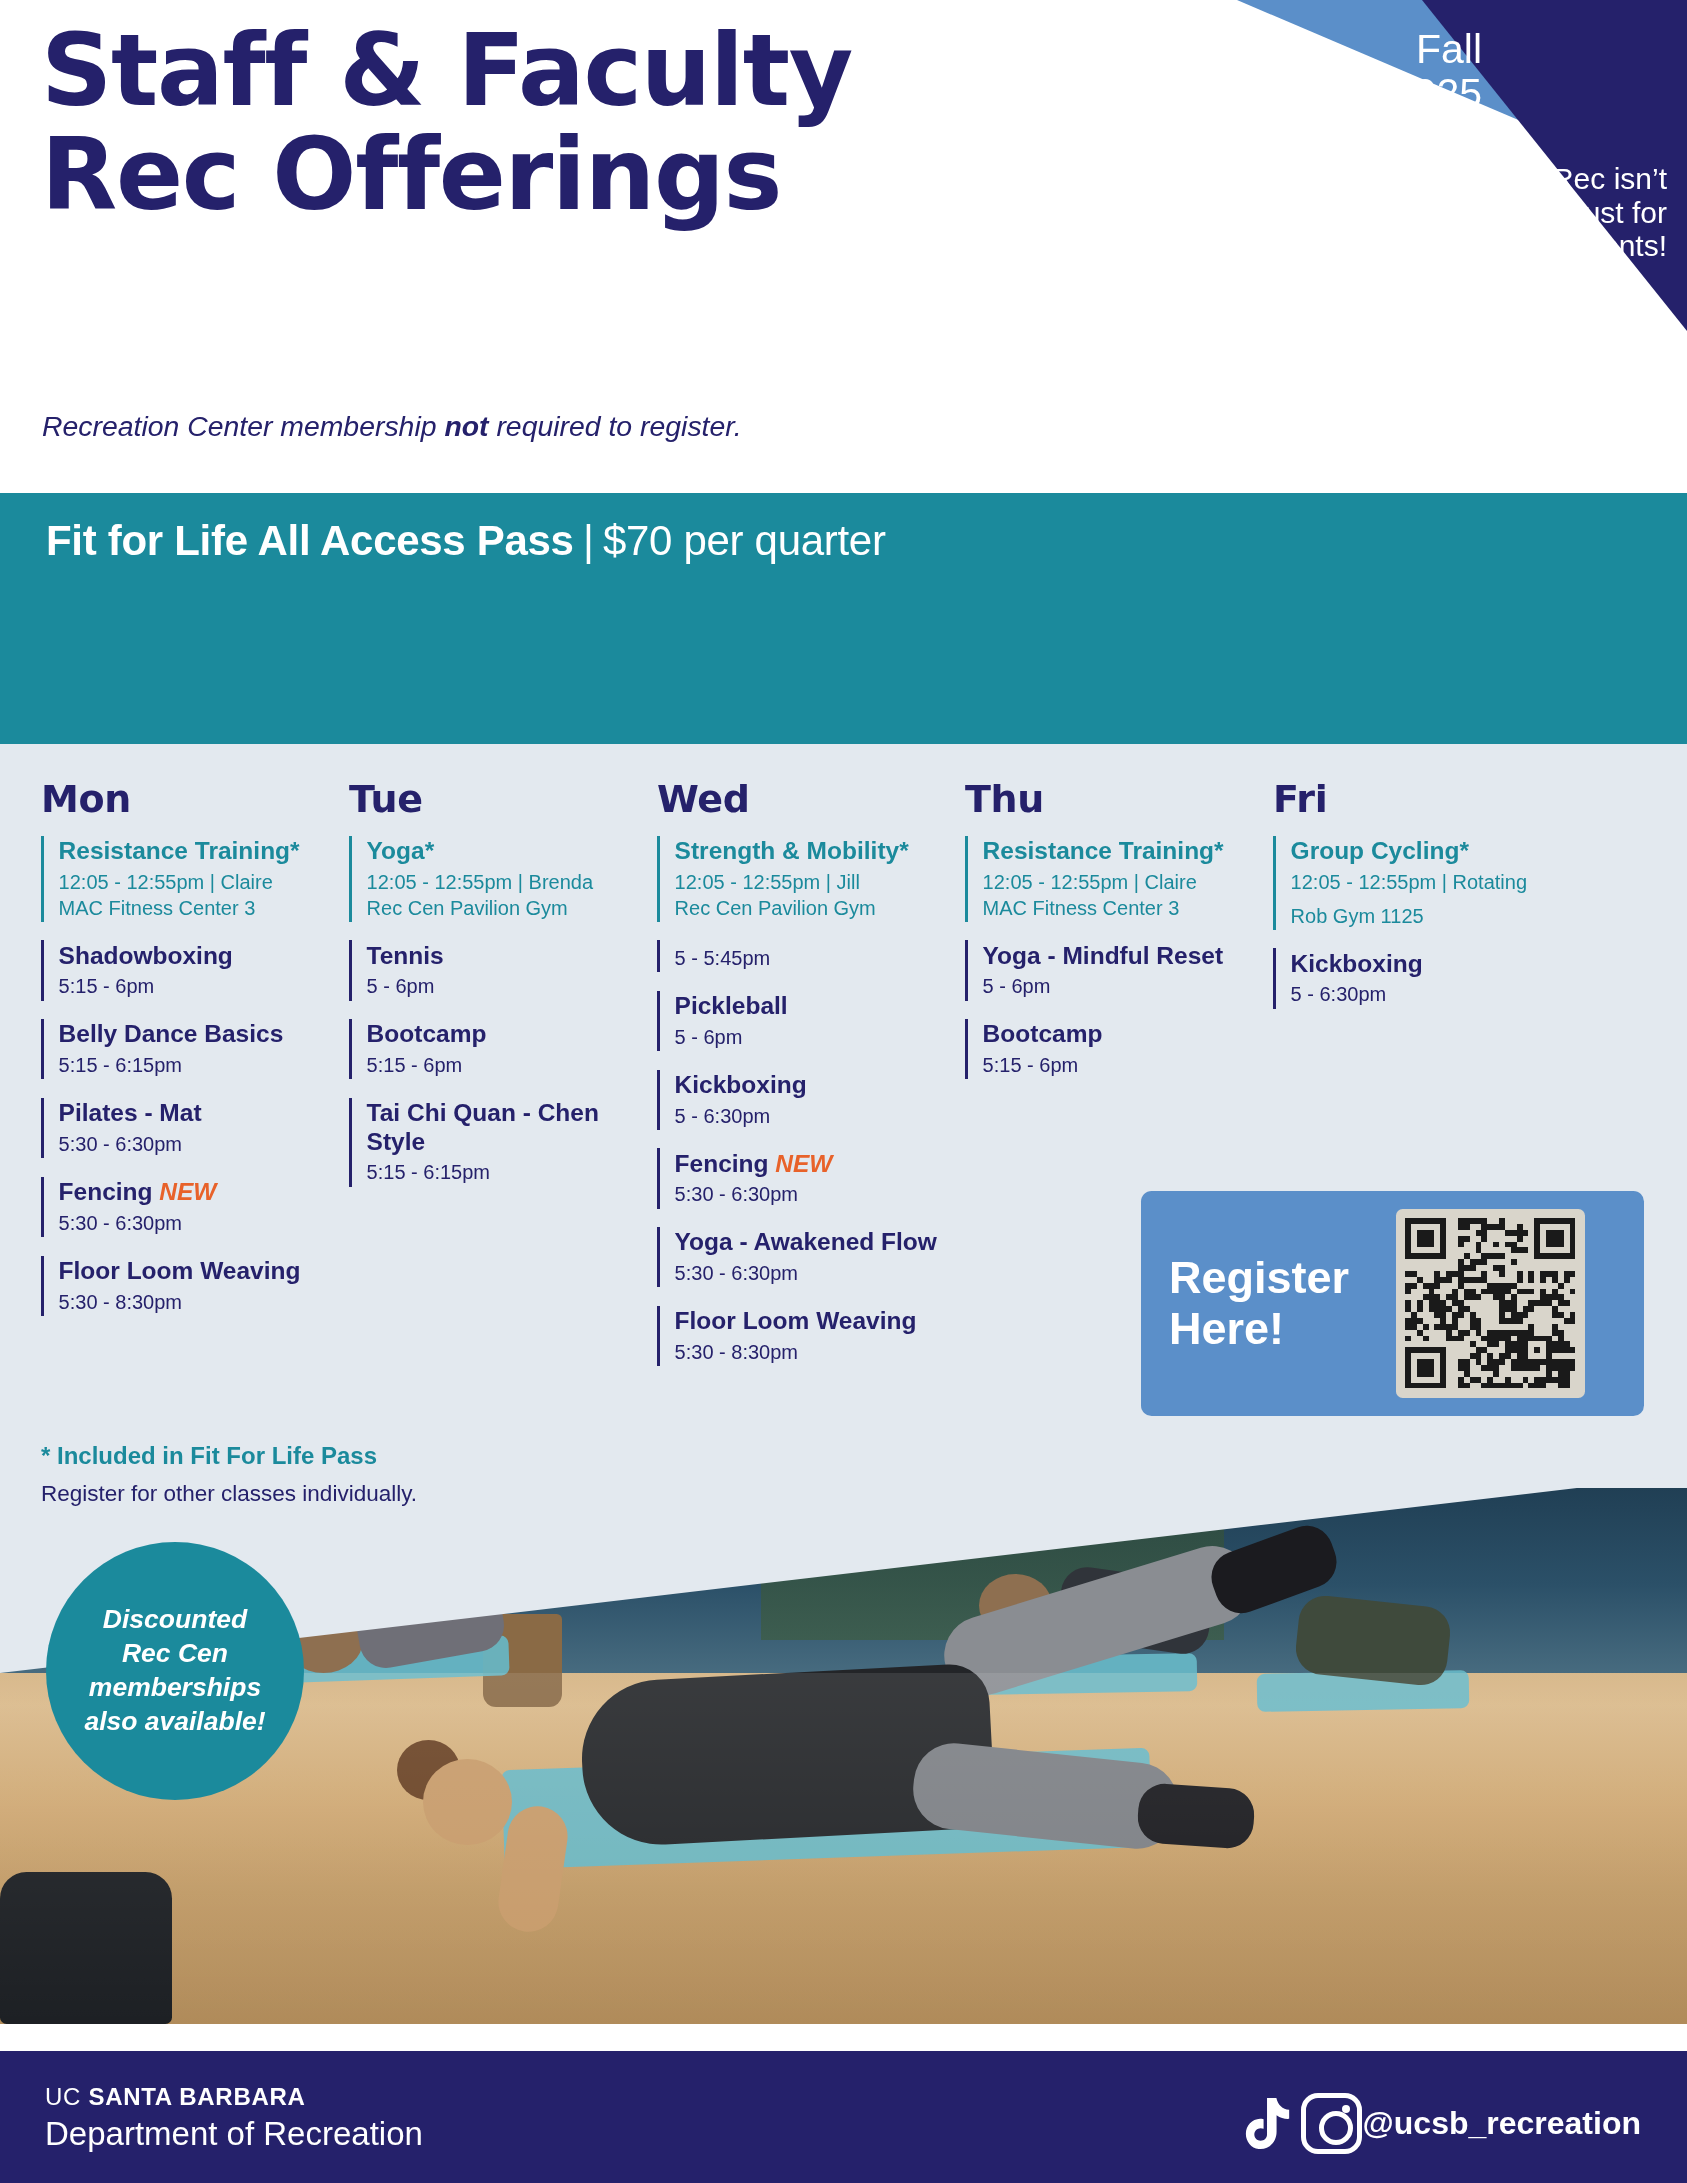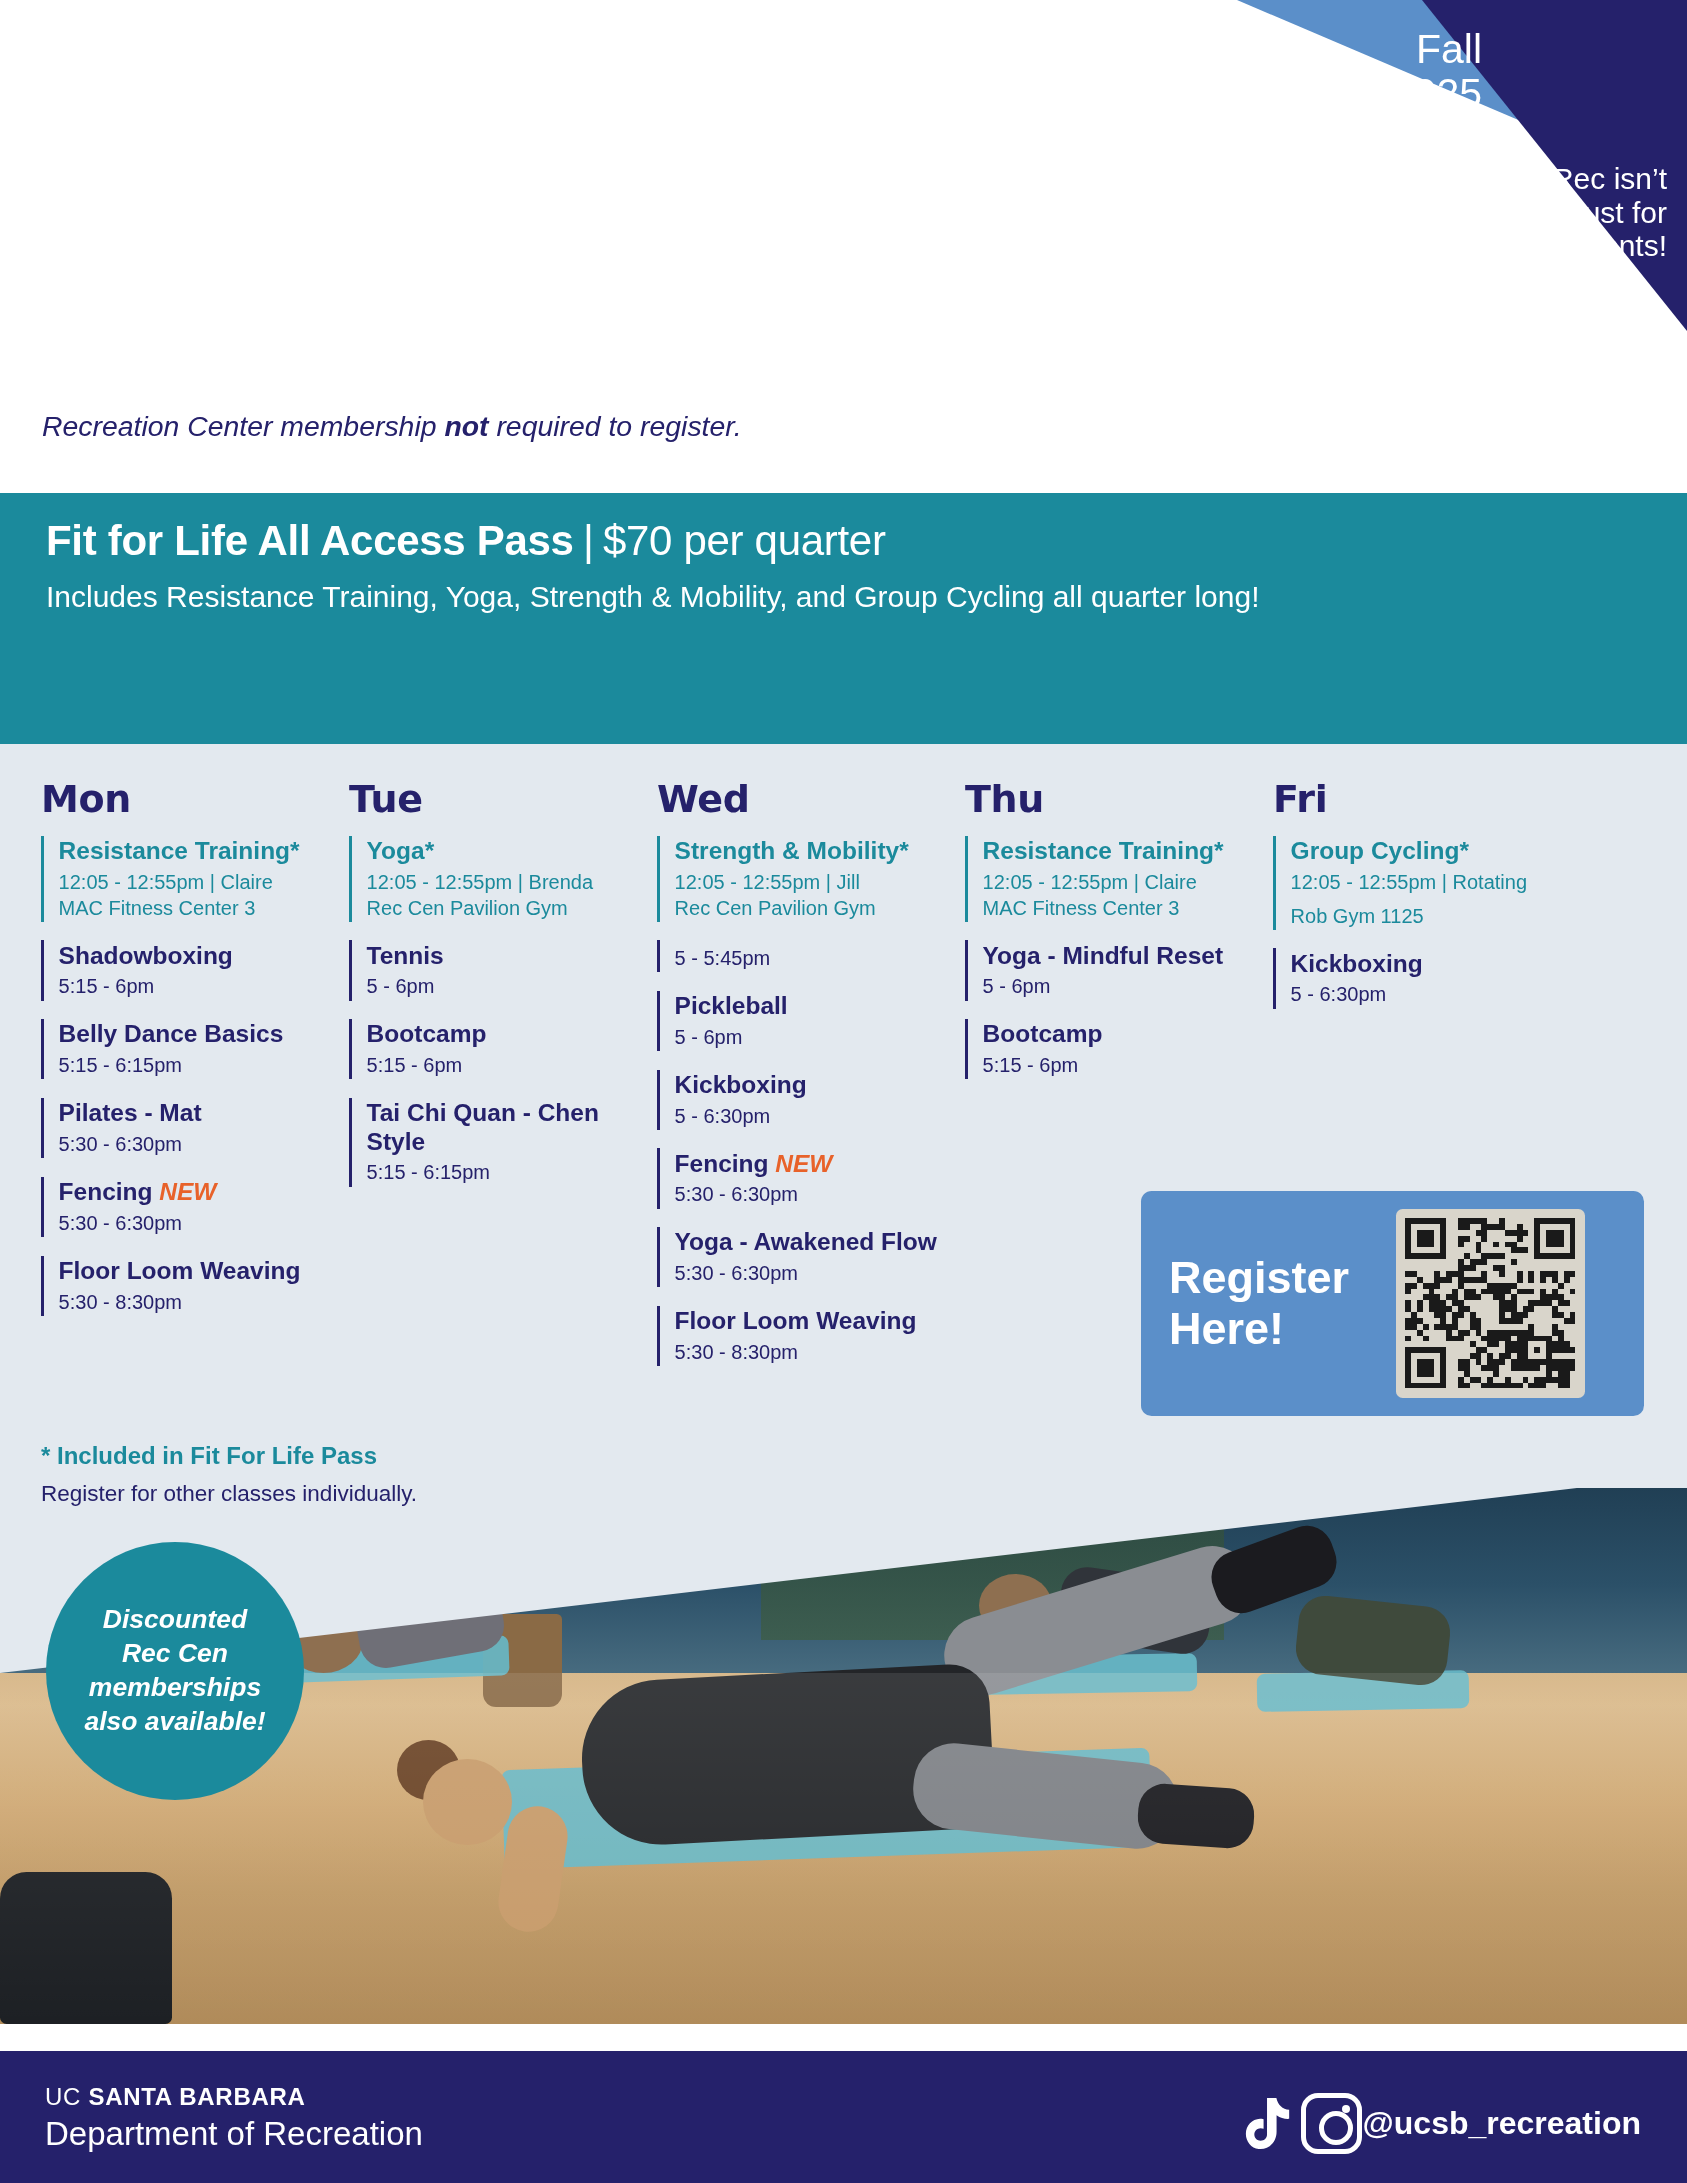--- a/index.html
+++ b/index.html
@@ -429,20 +429,24 @@
 </style>
 </head>
 <body>
 
 <div id="poster">
 
   <div class="header">
     <div class="corner-lightblue"></div>
     <div class="corner-navy"></div>
 
+    <div class="title-main">
+      <span>Staff &amp; Faculty</span>
+      <span class="title-line2">Rec Offerings</span>
+    </div>
 
     <div class="fall-year">
       <div>Fall</div>
       <div>2025</div>
     </div>
 
     <div class="rec-isnt">
       <div>Rec isn’t</div>
       <div>just for</div>
       <div>students!</div>
@@ -450,21 +454,20 @@
 
     <div class="subtitle2">
       <span>Recreation Center membership </span><b>not</b><span> required to register.</span>
     </div>
   </div>
 
   <div class="teal-band">
     <div class="band-title">
       <span>Fit for Life All Access Pass</span><span class="sep">|</span><span class="price">$70 per quarter</span>
     </div>
-    <div class="band-desc">Includes Resistance Training, Yoga, Strength &amp; Mobility, and Group Cycling all quarter long!</div>
   </div>
 
   <div class="schedule-area">
     <div class="cols" id="cols">
         <div class="col">
           <div class="col-h">Mon</div>
           <div class="entry teal">
             <div class="name"><span>Resistance Training</span><span class="star">*</span></div>
             <div class="det">12:05 - 12:55pm | Claire</div>
             <div class="det" style="margin-top: 0px;">MAC Fitness Center 3</div>

